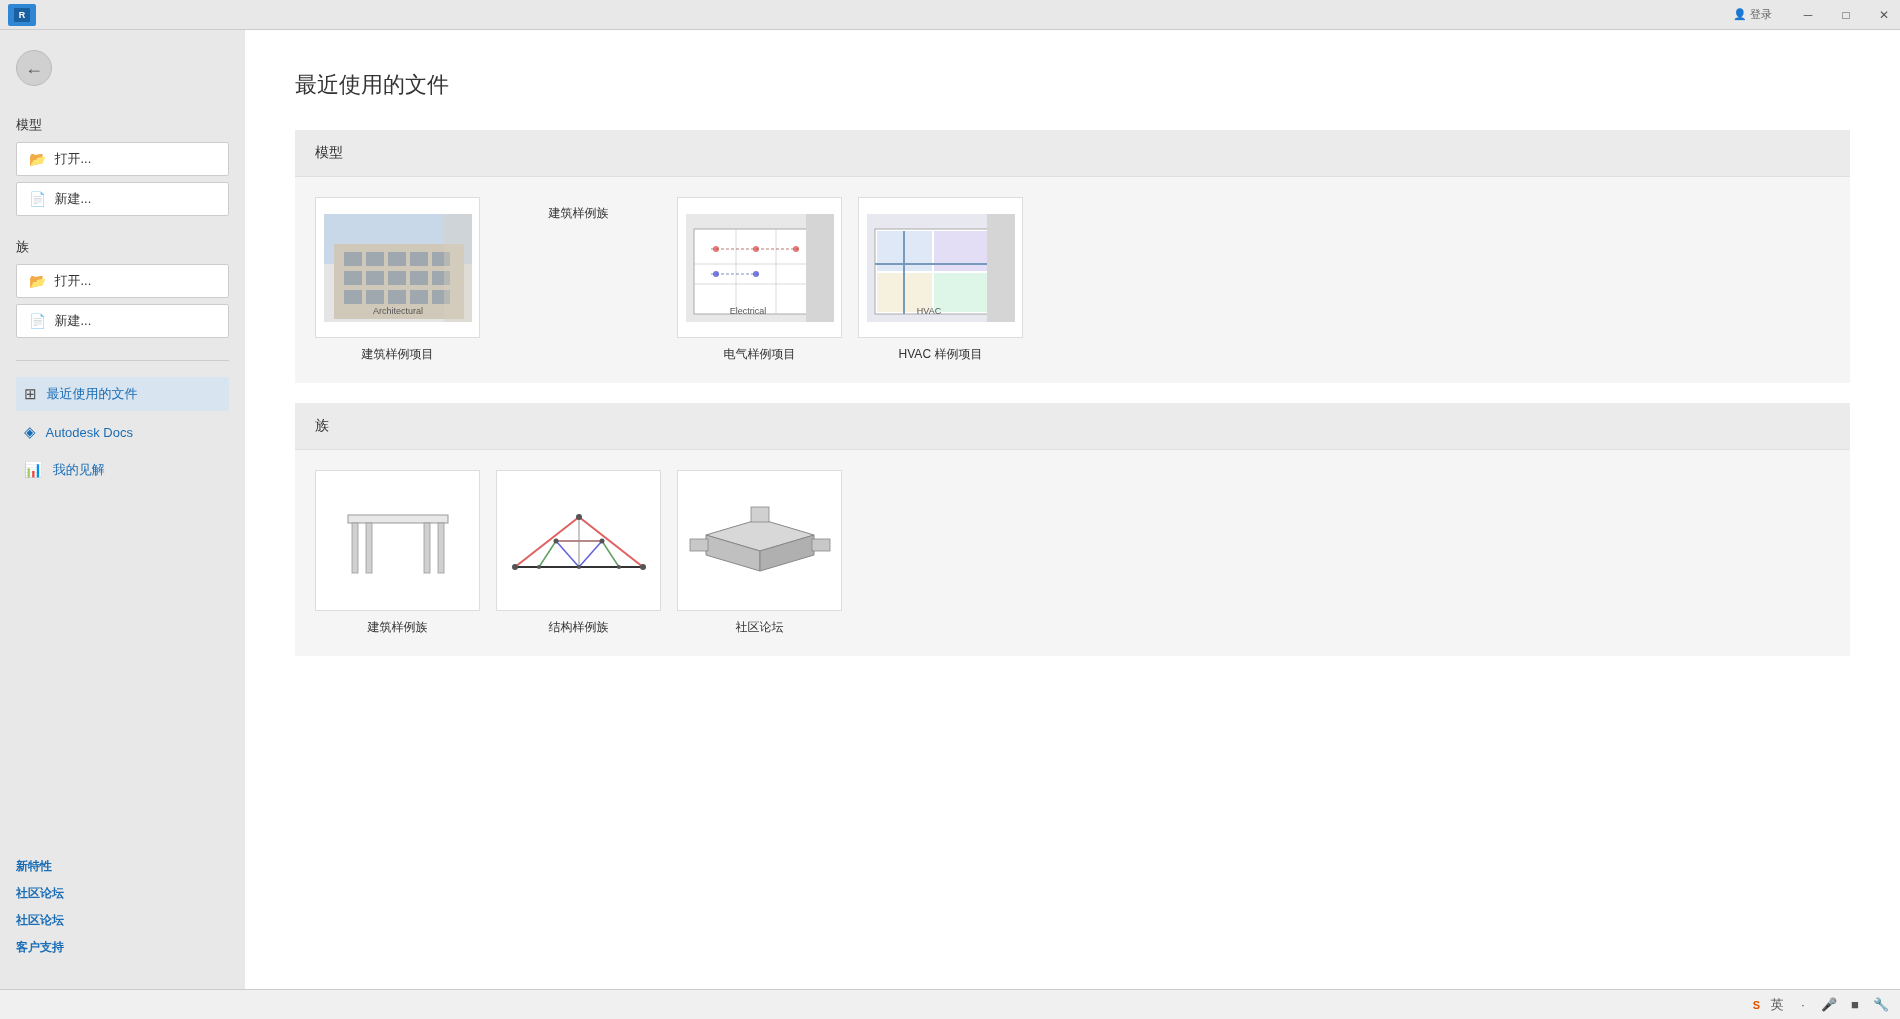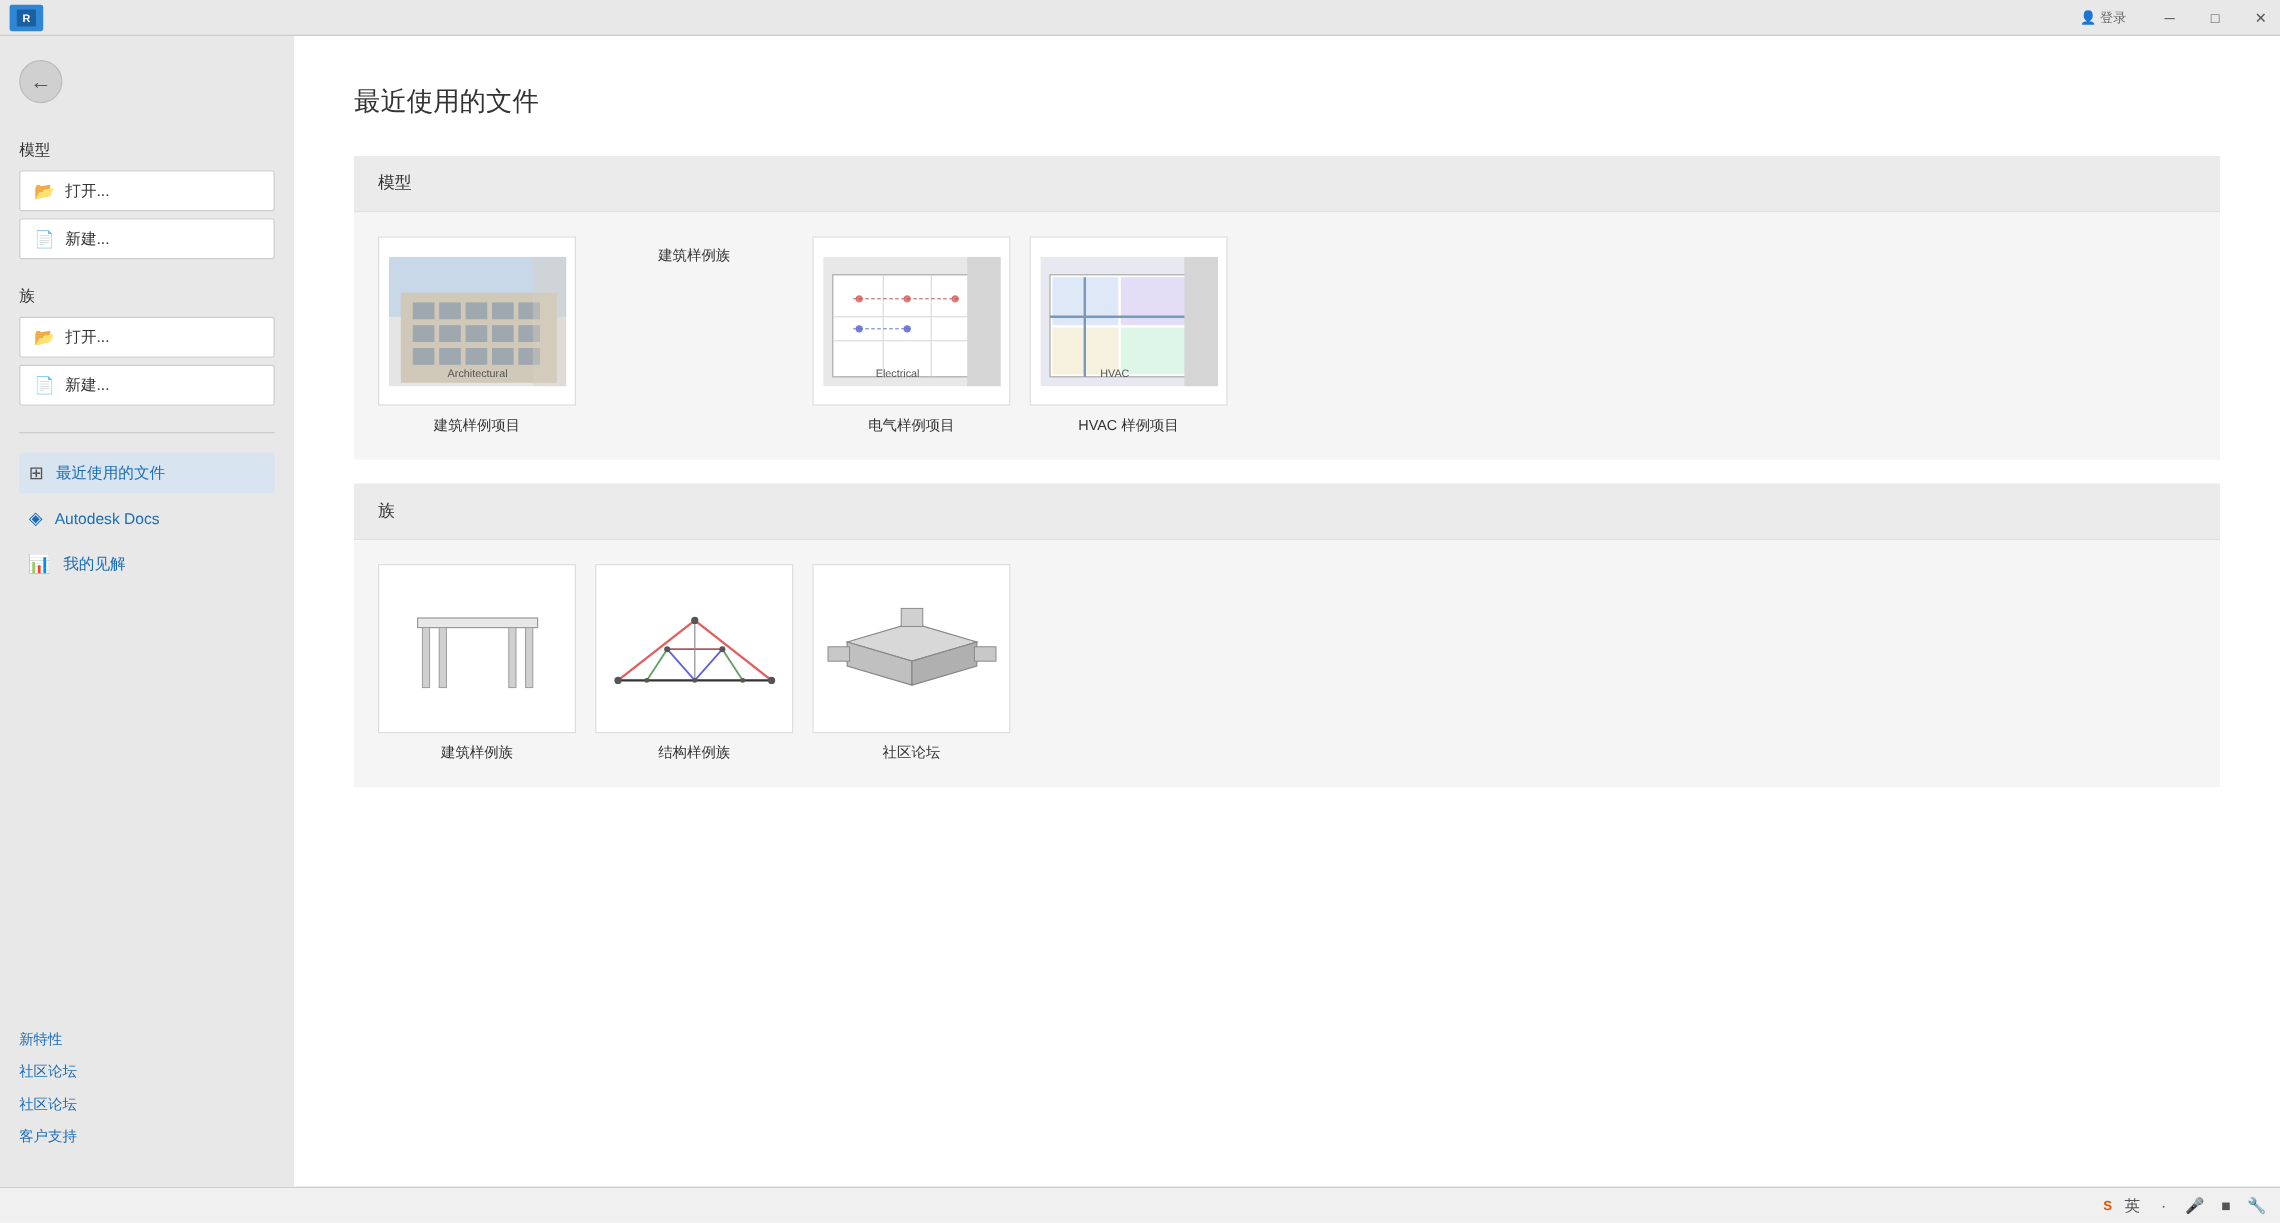--- a/index.html
+++ b/index.html
@@ -95,20 +95,21 @@
     }
     .nav-item.active { background: #d8e4f0; }
     .nav-item .nav-icon { font-size: 15px; color: #555; }
     .nav-item.active .nav-label { color: #1a6db5; font-weight: 500; }
 
     .sidebar-footer {
       display: flex;
       flex-direction: column;
       gap: 4px;
       padding-bottom: 10px;
+      font-weight: bold;
     }
     .footer-link {
       font-size: 12px;
       color: #1a6db5;
       cursor: pointer;
       padding: 3px 0;
     }
 
     
     .content {

